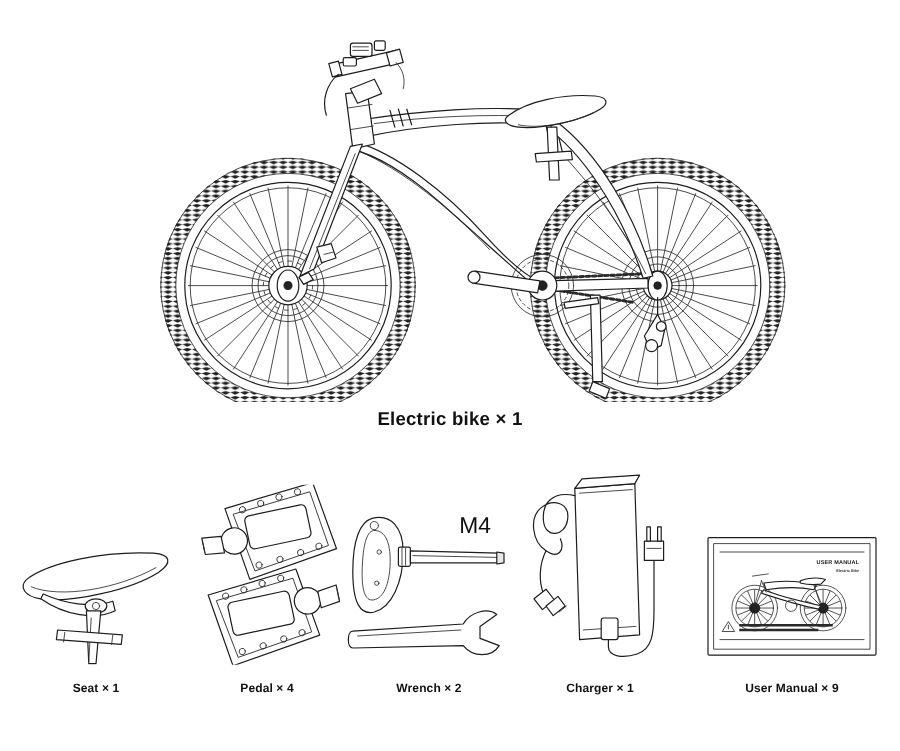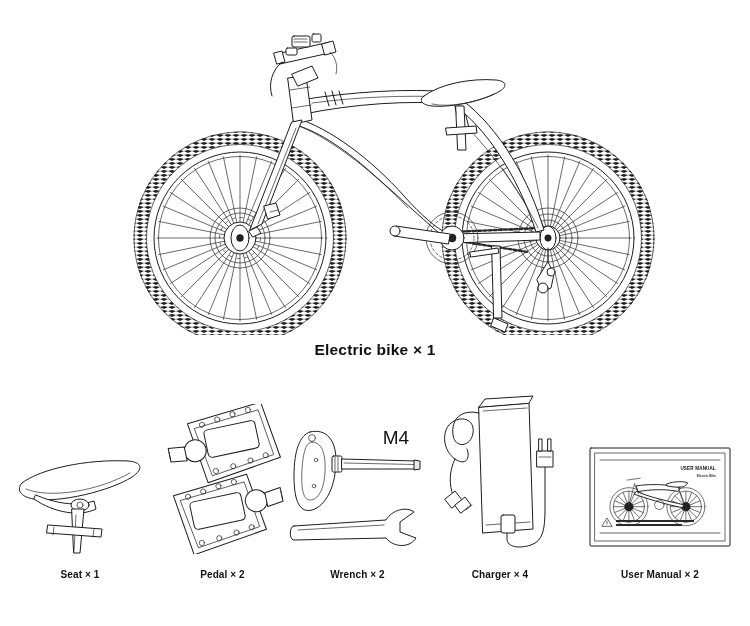--- a/index.html
+++ b/index.html
@@ -425,21 +425,21 @@
                 <circle cx="70" cy="59" r="2.6"></circle>
                 <circle cx="86" cy="57" r="2.6"></circle>
               </g>
               <circle cx="96" cy="32" r="11" class="ink-fillw"></circle>
               <path d="M106 26 L 122 24 L 122 38 L 106 40 Z" class="ink-fillw"></path>
               <path d="M122 28 L 122 36" class="ink-thin"></path>
             </g>
           </g>
         </svg>
       </div>
-      <div class="part-label">Pedal × 2</div>
+      <div class="part-label">Pedal × 4</div>
     </div>
 
     <div class="part-cell wrench">
       <div class="part-art">
         <svg width="140" height="140" viewBox="0 0 140 140" xmlns="http://www.w3.org/2000/svg" aria-hidden="true">
           <g>
 
             <g>
               <path d="M22 18 C 38 14, 48 26, 48 46 C 48 72, 38 92, 24 96
                        C 12 99, 6 88, 6 62 C 6 36, 12 21, 22 18 Z" class="ink-fillw"></path>
@@ -498,21 +498,21 @@
               <rect x="68" y="126" width="14" height="18" rx="2" class="ink-fillw"></rect>
 
               <path d="M104 62 l16 0 l0 16 l-16 0 z" class="ink-fillw"></path>
               <path d="M106 50 l3 0 l0 12 l-3 0 z" class="ink-fillw"></path>
               <path d="M115 50 l3 0 l0 12 l-3 0 z" class="ink-fillw"></path>
               <path d="M106 68 h12" class="ink-thin"></path>
             </g>
           </g>
         </svg>
       </div>
-      <div class="part-label">Charger × 4</div>
+      <div class="part-label">Charger × 1</div>
     </div>
 
     <div class="part-cell manual">
       <div class="part-art">
         <svg width="148" height="110" viewBox="0 0 148 110" xmlns="http://www.w3.org/2000/svg" aria-hidden="true">
           <g>
 
             <rect x="4" y="4" width="140" height="98" rx="1" class="ink-fillw"></rect>
             <rect x="9" y="9" width="130" height="88" class="ink-thin"></rect>
 
@@ -582,17 +582,17 @@
             <g>
               <path d="M16 82 l5 -8 l5 8 z" class="ink-thin"></path>
               <line x1="21" y1="77" x2="21" y2="80" class="ink-thin"></line>
               <line x1="30" y1="77" x2="108" y2="77" stroke="#2a2a2a" stroke-width="2"></line>
               <line x1="30" y1="81" x2="96" y2="81" stroke="#2a2a2a" stroke-width="2"></line>
               <line x1="14" y1="89" x2="134" y2="89" class="ink-thin"></line>
             </g>
           </g>
         </svg>
       </div>
-      <div class="part-label">User Manual × 2</div>
+      <div class="part-label">User Manual × 9</div>
     </div>
 
   </div>
 </div>
 
 </body></html>

